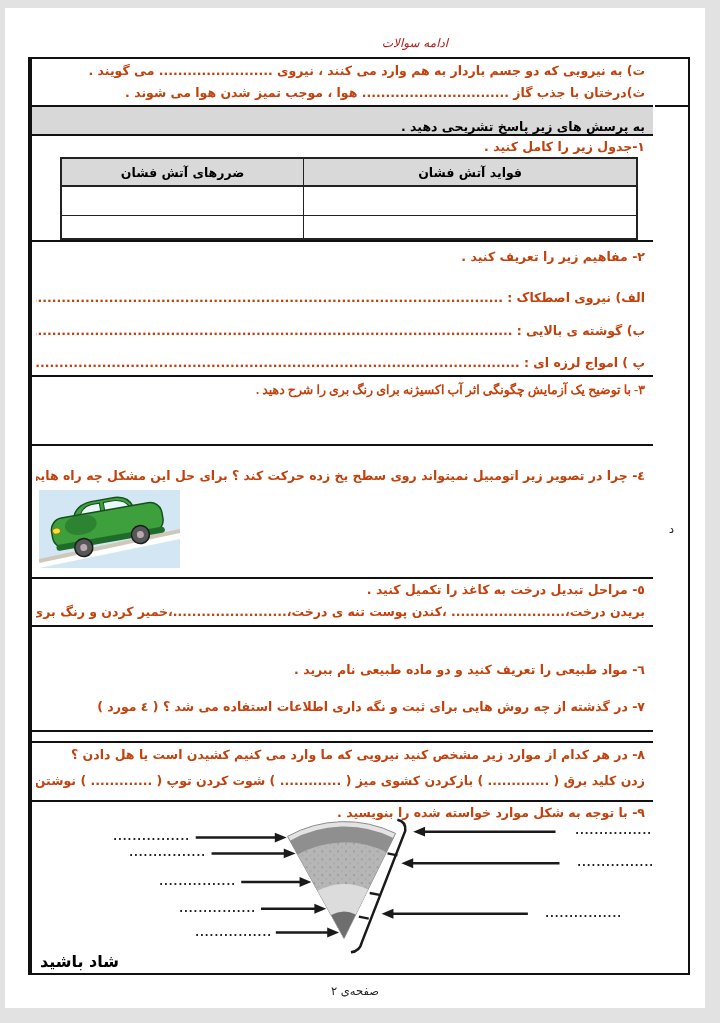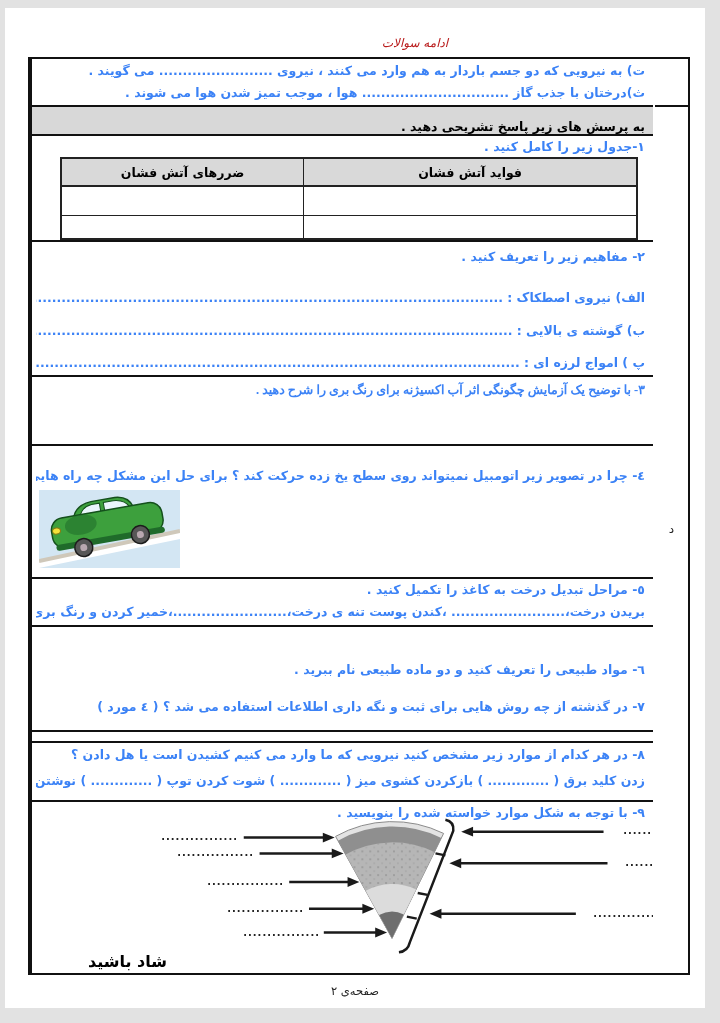--- a/index.html
+++ b/index.html
@@ -19,23 +19,23 @@
   }
   .sheet {
     position:absolute; left:23px; top:49px; width:662px; height:918px;
     border:2px solid #111; direction:rtl;
   }
   .main-col { position:absolute; right:35px; left:0; top:0; bottom:0; border-left:2px solid #111; }
   .score-col { position:absolute; right:0; top:0; bottom:0; width:33px; }
   .score-div { position:absolute; right:0; left:0; top:46px; height:2px; background:#111; }
   .score-mark { position:absolute; top:463px; width:100%; text-align:center; font-size:12px; color:#222; }
   .row { position:absolute; left:0; right:0; border-bottom:2px solid #111; direction:rtl; overflow:hidden; }
-  .row:last-child { border-bottom:none;margin-left:48px; }
+  .row:last-child { border-bottom:none; }
   .qt {
-    position:absolute; right:8px; left:4px; font-weight:bold; font-size:12.5px; color:#3b82f6;
+    position:absolute; right:8px; left:4px; font-weight:bold; font-size:12.5px; color:#c2410c;
     white-space:nowrap; overflow:hidden; direction:rtl; text-align:right;
   }
   .graybar {
     background:#d8d8d8;
     display:flex; align-items:flex-end;
   }
   .graybar span { font-weight:bold; font-size:12.5px; padding-right:8px; }
   .inner-table {
     position:absolute; right:15px; top:21px; width:578px; height:83px;
     border:2px solid #222;

